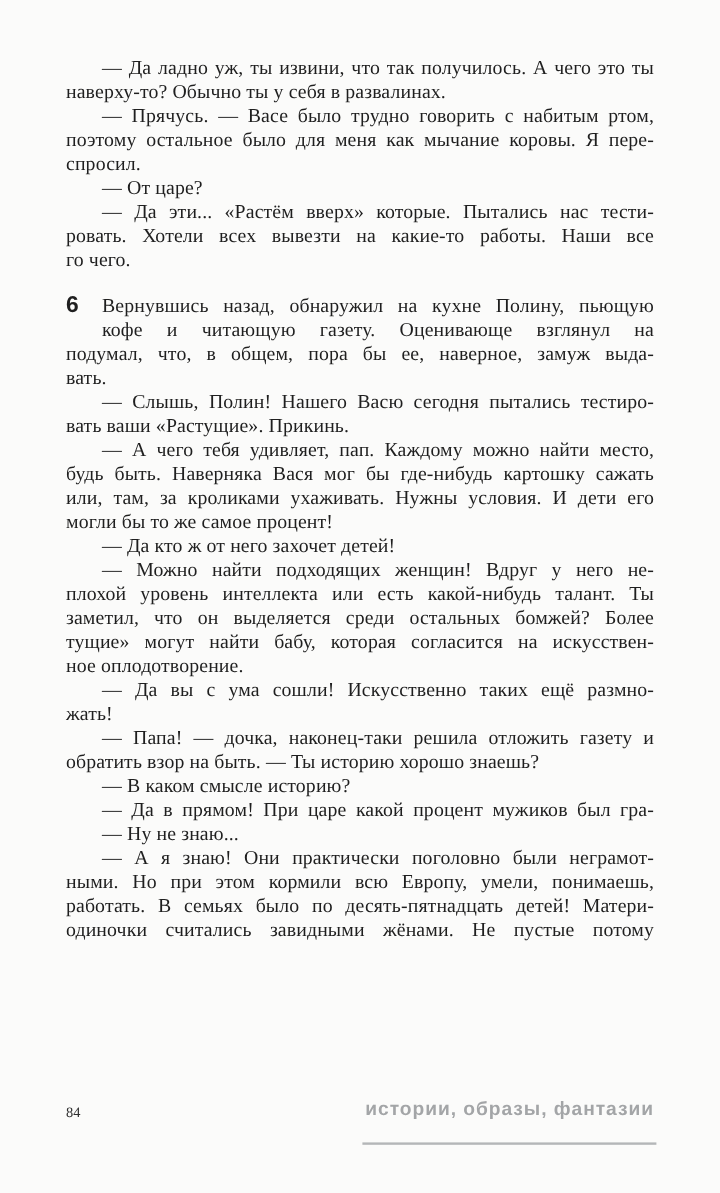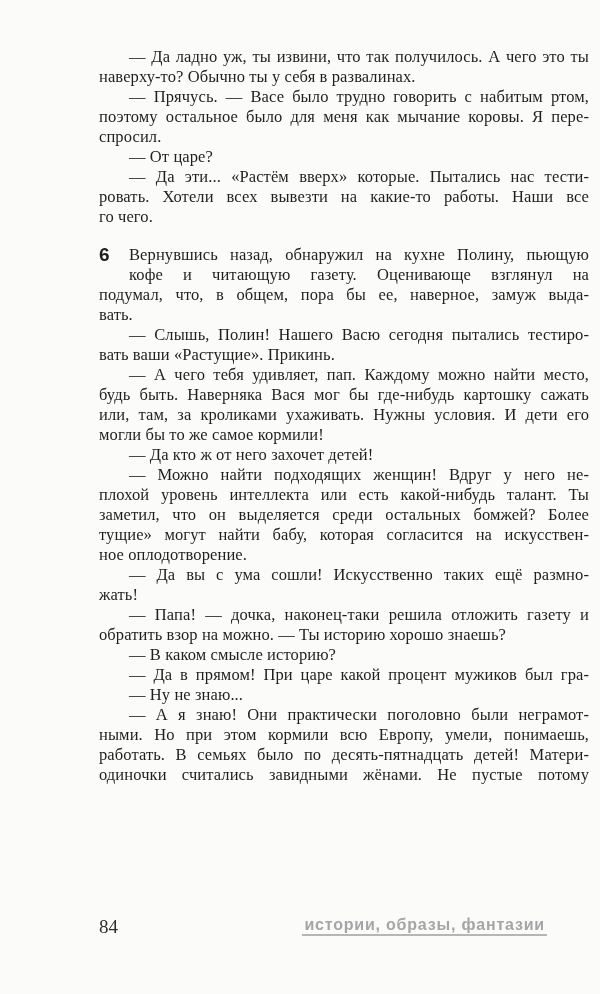--- a/index.html
+++ b/index.html
@@ -4,21 +4,21 @@
 <style>
   html,body{margin:0;padding:0;}
   body{
     width:600px;height:994px;
     background:var(--page-bg,#fbfbfa);
     font-family:"Liberation Serif","DejaVu Serif",serif;
     color:var(--text-color,#1f1f1f);
     position:relative;
     overflow:hidden;
   }
-  .page{position:absolute;inset:0;margin-left:44px;}
+  .page{position:absolute;inset:0;}
   .body-text{
     position:absolute;
     left:55px;top:47px;width:490px;
     font-size:16.5px;line-height:20px;
     letter-spacing:.1px;
   }
   .para{margin:0;}
   .para.section{position:relative;margin-top:18px;}
   .line{
     text-align:justify;
@@ -33,32 +33,32 @@
     font-weight:bold;
     font-size:19px;line-height:20px;
     color:var(--text-color,#1f1f1f);
   }
   .footer{
     position:absolute;
     left:0;right:0;top:913px;height:26px;
   }
   .page-number{
     position:absolute;left:55px;top:4px;
-    font-size:19px;line-height:20px;
+    font-size:12px;line-height:20px;
     color:#2e2e2e;
   }
   .running-title{
     position:absolute;right:53px;top:3px;
     font-family:"Liberation Sans","DejaVu Sans",sans-serif;
     font-weight:bold;
     font-size:16px;line-height:18px;
     letter-spacing:.8px;
     color:var(--footer-gray,#a3a5a7);
     border-bottom:2px solid var(--footer-line,#b3b5b7);
-    padding:0 2px 0 2px;
+    padding:0 2px 18px 2px;
   }
 </style>
 </head>
 <body style="--page-bg: #fbfbfa; --text-color: #1f1f1f; --footer-gray: #a3a5a7; --footer-line: #b4b6b8;">
 
 <div class="page">
 
   <main class="body-text">
       <div class="para">
         <div class="line ind">— Да ладно уж, ты извини, что так получилось. А чего это ты</div>
@@ -85,39 +85,39 @@
         <div class="line last">вать.</div>
       </div>
       <div class="para">
         <div class="line ind">— Слышь, Полин! Нашего Васю сегодня пытались тестиро-</div>
         <div class="line last">вать ваши «Растущие». Прикинь.</div>
       </div>
       <div class="para">
         <div class="line ind">— А чего тебя удивляет, пап. Каждому можно найти место,</div>
         <div class="line">будь быть. Наверняка Вася мог бы где-нибудь картошку сажать</div>
         <div class="line">или, там, за кроликами ухаживать. Нужны условия. И дети его</div>
-        <div class="line last">могли бы то же самое кормили!</div>
+        <div class="line last">могли бы то же самое процент!</div>
       </div>
       <div class="para">
         <div class="line ind last">— Да кто ж от него захочет детей!</div>
       </div>
       <div class="para">
         <div class="line ind">— Можно найти подходящих женщин! Вдруг у него не-</div>
         <div class="line">плохой уровень интеллекта или есть какой-нибудь талант. Ты</div>
         <div class="line">заметил, что он выделяется среди остальных бомжей? Более</div>
         <div class="line">тущие» могут найти бабу, которая согласится на искусствен-</div>
         <div class="line last">ное оплодотворение.</div>
       </div>
       <div class="para">
         <div class="line ind">— Да вы с ума сошли! Искусственно таких ещё размно-</div>
         <div class="line last">жать!</div>
       </div>
       <div class="para">
         <div class="line ind">— Папа! — дочка, наконец-таки решила отложить газету и</div>
-        <div class="line last">обратить взор на можно. — Ты историю хорошо знаешь?</div>
+        <div class="line last">обратить взор на быть. — Ты историю хорошо знаешь?</div>
       </div>
       <div class="para">
         <div class="line ind last">— В каком смысле историю?</div>
       </div>
       <div class="para">
         <div class="line ind">— Да в прямом! При царе какой процент мужиков был гра-</div>
       </div>
       <div class="para">
         <div class="line ind last">— Ну не знаю...</div>
       </div>

